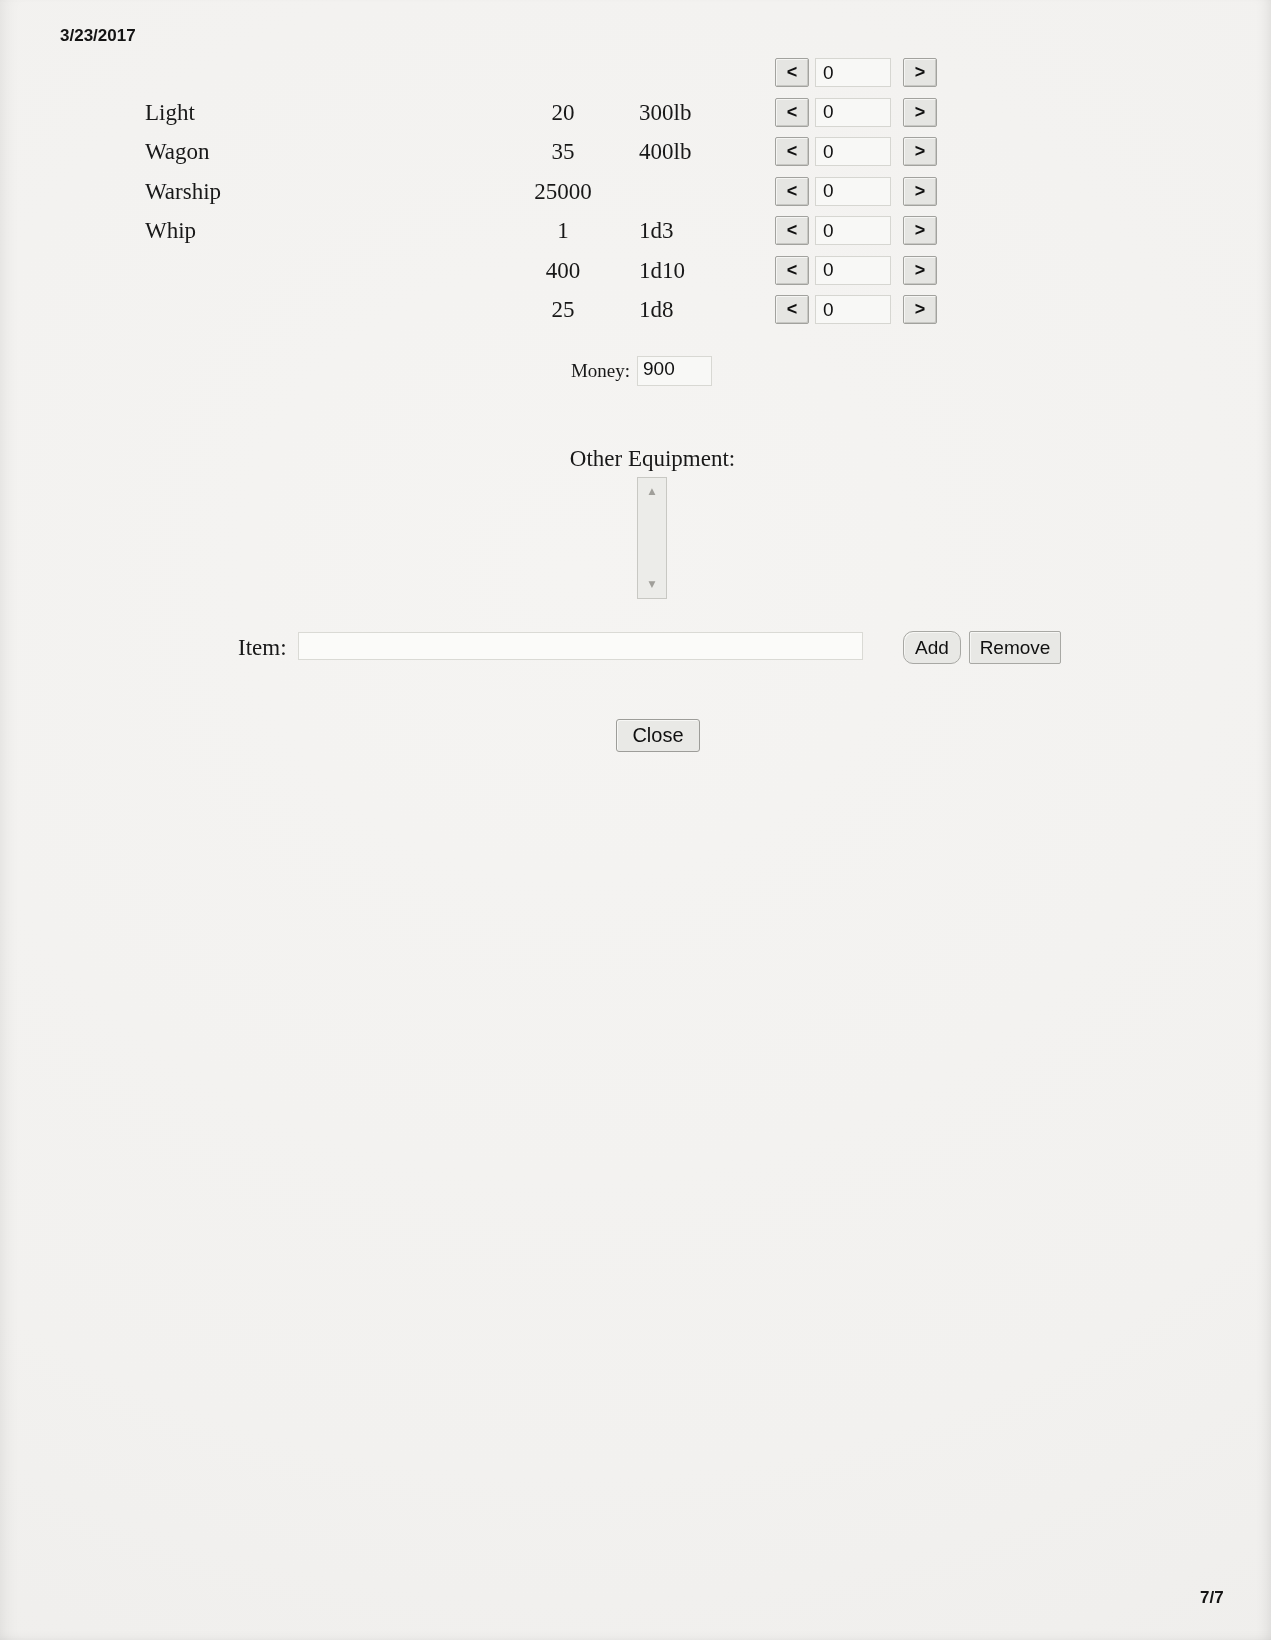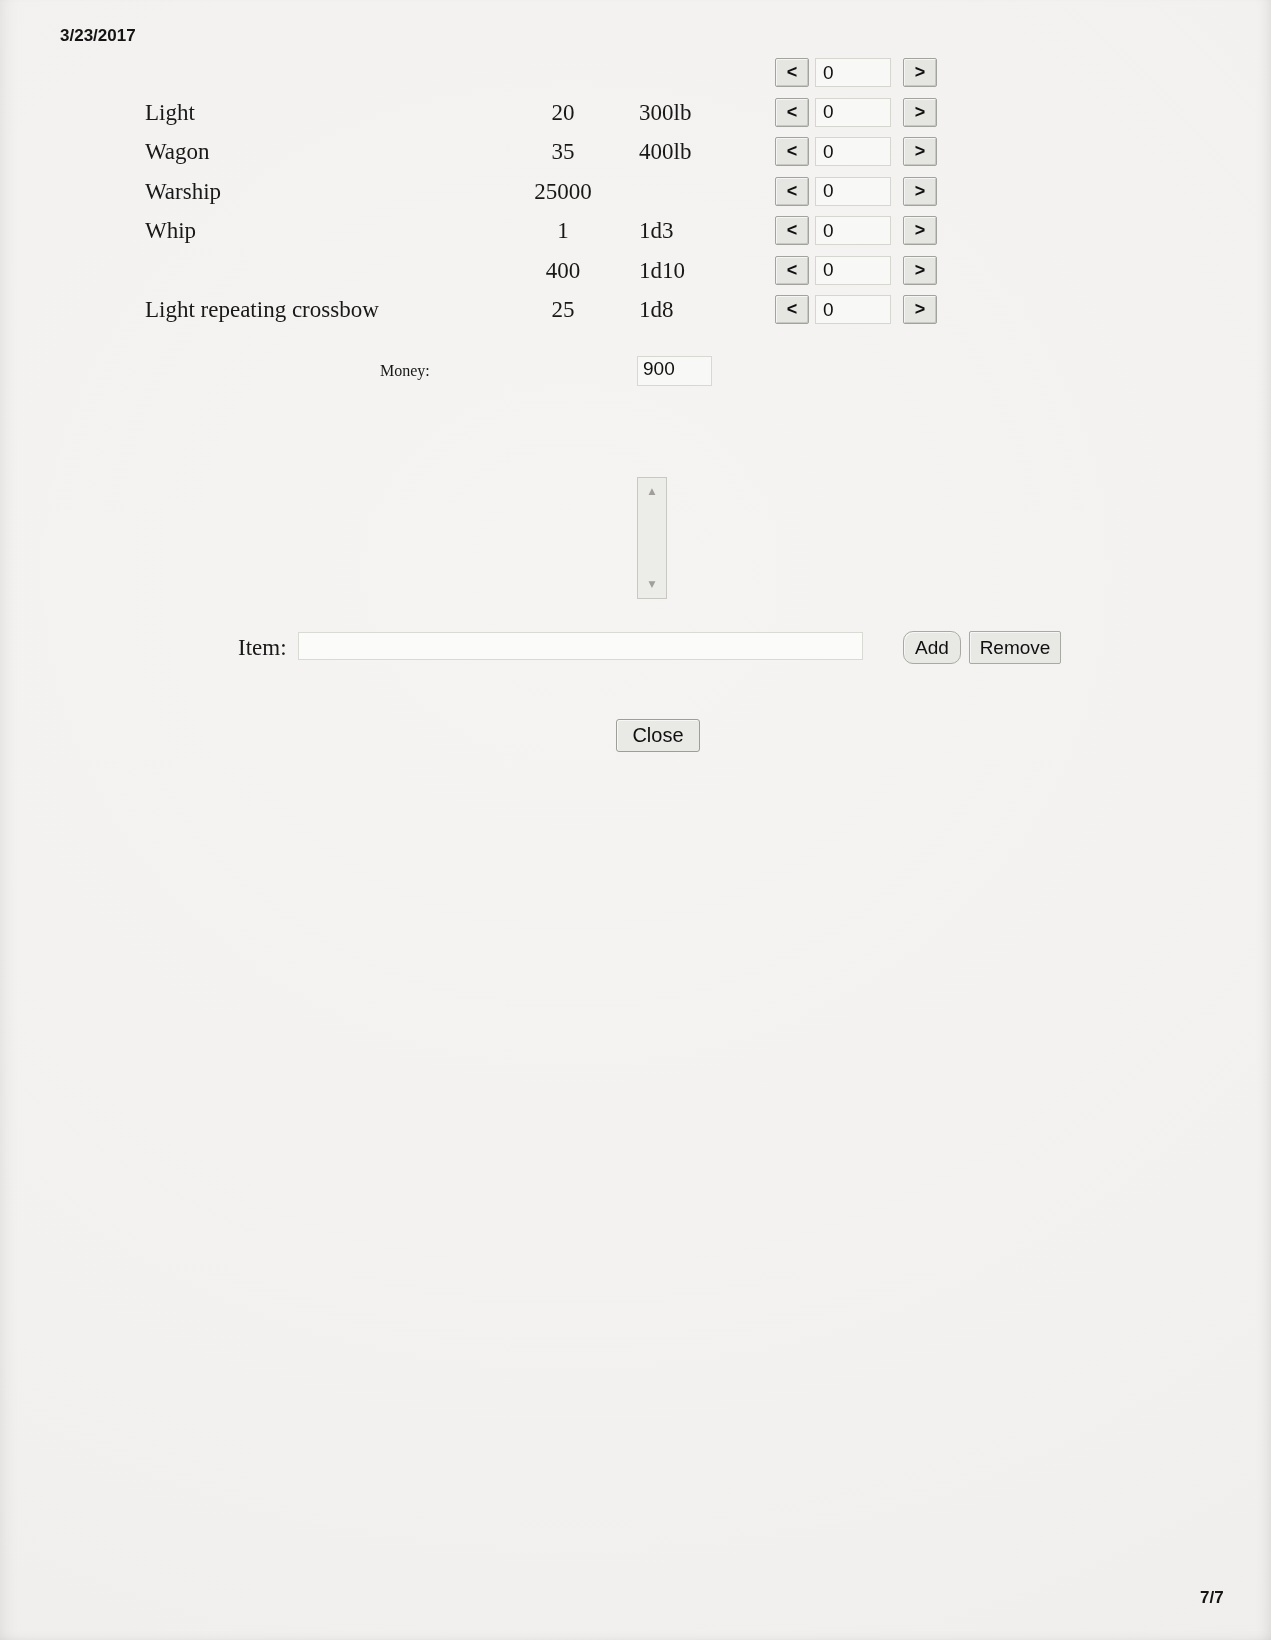--- a/index.html
+++ b/index.html
@@ -47,21 +47,21 @@
   .spin-btn.inc{left:128px;}
   .spin-input{
     position:absolute;left:40px;top:0;width:76px;height:29px;
     background:#f8f8f6;border:1px solid #d6d6d1;
     font-family:"Liberation Sans", sans-serif;font-size:19px;color:#111;
     padding:0 0 0 7px;box-sizing:border-box;
   }
   
   .money-label{
     position:absolute;left:380px;top:356px;width:250px;
-    text-align:left;font-size:16px;line-height:30px;color:#181818;
+    text-align:right;font-size:19px;line-height:30px;color:#181818;
   }
   .money-input{
     position:absolute;left:637px;top:356px;width:75px;height:30px;
     background:#f8f8f6;border:1px solid #d8d8d3;
     font-family:"Liberation Sans", sans-serif;font-size:19px;color:#111;
     padding:0 0 4px 5px;box-sizing:border-box;
   }
   
   .other-equip-label{
     position:absolute;left:380px;top:446px;width:545px;
@@ -175,34 +175,34 @@
       <div class="equip-row">
       <span class="txt col-price">400</span>
       <span class="txt col-weight">1d10</span>
       <span class="spinner">
         <button class="spin-btn dec">&lt;</button>
         <input class="spin-input" value="0" style="">
         <button class="spin-btn inc">&gt;</button>
       </span>
     </div>
       <div class="equip-row">
-      <span class="txt col-name">Light repeating crossbow</span>
       <span class="txt col-price">25</span>
       <span class="txt col-weight">1d8</span>
       <span class="spinner">
         <button class="spin-btn dec">&lt;</button>
         <input class="spin-input" value="0" style="">
         <button class="spin-btn inc">&gt;</button>
       </span>
     </div>
     </div>
 
   <div class="money-label">Money:</div>
   <input class="money-input" value="900" style="">
 
+  <div class="other-equip-label">Other Equipment:</div>
 
   <div class="listbox-scrollbar">
     <div class="scroll-arrow up">▲</div>
     <div class="scroll-arrow down">▼</div>
   </div>
 
   <div class="item-label">Item:</div>
   <input class="item-input" value="" style="">
   <button class="action-btn add-btn">Add</button>
   <button class="action-btn remove-btn">Remove</button>

